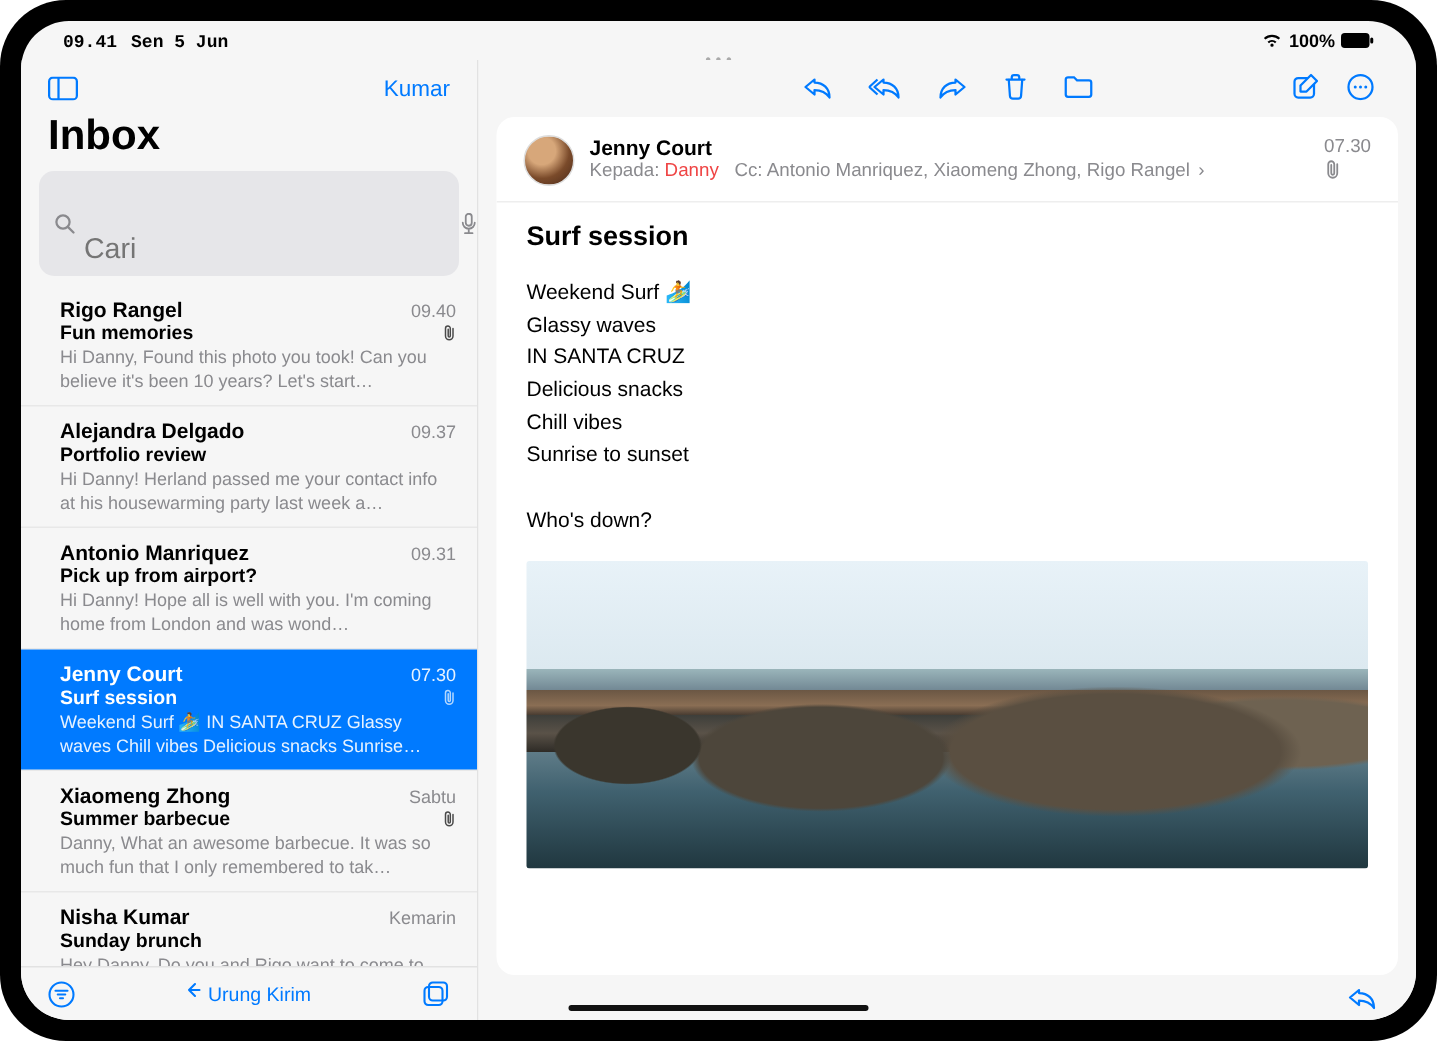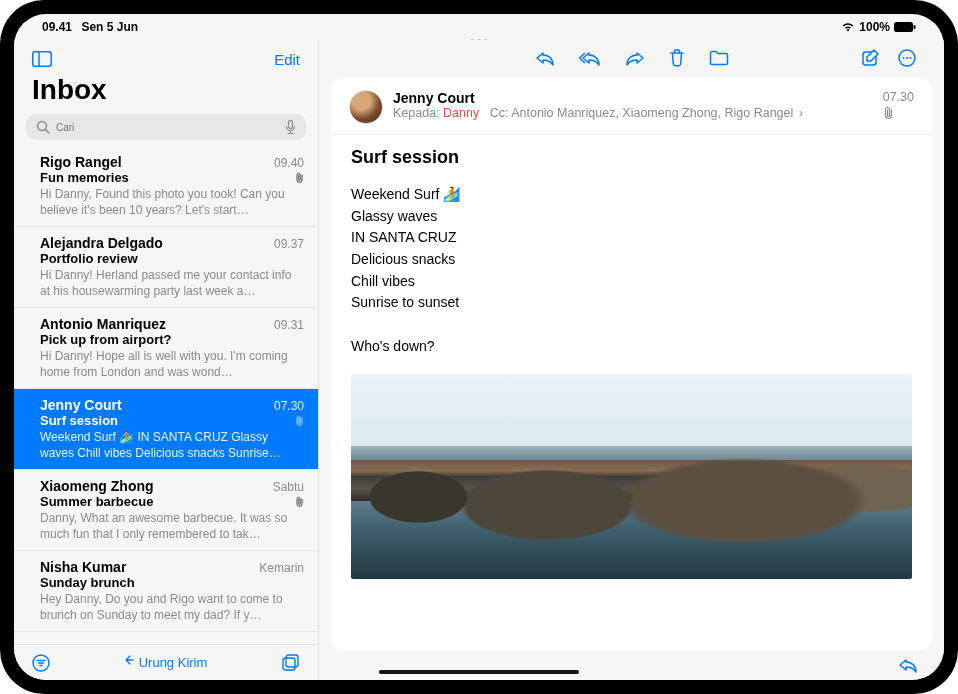--- a/index.html
+++ b/index.html
@@ -13,21 +13,21 @@
       width: 100%; height: 100%;
       background: #f6f6f6;
       border-radius: 32px;
       overflow: hidden;
       display: flex; flex-direction: column;
     }
     .status-bar {
       height: 22px; display: flex; align-items: center; justify-content: space-between;
       padding: 4px 28px 0; font-size: 12px; font-weight: 600;
     }
-    .status-left span { margin-right: 6px; }
+    .status-left span { margin-right: 6px; font-family: Liberation Mono, monospace; }
     .status-right { display: flex; align-items: center; gap: 4px; }
     .handle-top {
       text-align: center; color: #aaa; font-size: 11px; padding: 0; height: 6px; margin-top: -2px;
     }
     .content {
       flex: 1; display: flex; overflow: hidden;
     }
     
     .sidebar {
       width: 305px; border-right: 1px solid #e2e2e2; background: #f6f6f6;
@@ -41,21 +41,21 @@
     .edit-link { color: #007aff; font-size: 15px; }
     .inbox-title {
       font-size: 28px; font-weight: 700; padding: 4px 18px 8px;
     }
     .search-box {
       margin: 0 12px 6px; background: #e6e6e9; border-radius: 10px;
       display: flex; align-items: center; padding: 6px 10px; gap: 6px;
       color: #8a8a8e;
     }
     .search-box input {
-      flex: 1; border: none; background: transparent; outline: none; font-size: 10px; color: #a16207;
+      flex: 1; border: none; background: transparent; outline: none; font-size: 19px; color: #a16207; margin-top: 36px;
     }
     .mail-list { flex: 1; overflow-y: auto; }
     .mail-item {
       padding: 8px 14px 8px 26px; border-bottom: 1px solid #e8e8e8; cursor: pointer;
     }
     .mail-item .row1 { display: flex; justify-content: space-between; align-items: baseline; }
     .mail-item .sender { font-weight: 600; font-size: 14px; }
     .mail-item .time { font-size: 12px; color: #8a8a8e; text-align: right; }
     .mail-item .subject { font-size: 13px; font-weight: 700; display: flex; justify-content: space-between; align-items: center; }
     .mail-item .preview { font-size: 12px; color: #8a8a8e; line-height: 1.35; margin-top: 1px; max-height: 32px; overflow: hidden; }
@@ -164,21 +164,21 @@
     <div class="content">
 
       <div class="sidebar">
         <div class="sidebar-top">
           <span class="icon-btn">
             <svg width="20" height="16" viewBox="0 0 20 16">
                 <rect x="0.75" y="0.75" width="18.5" height="14.5" rx="2.5" fill="none" stroke="#007aff" stroke-width="1.5"></rect>
                 <line x1="7" y1="1" x2="7" y2="15" stroke="#007aff" stroke-width="1.5"></line>
               </svg>
           </span>
-          <span class="edit-link">Edit</span>
+          <span class="edit-link">Kumar</span>
         </div>
         <div class="inbox-title">Inbox</div>
         <div class="search-box">
           <span>
             <svg width="14" height="14" viewBox="0 0 14 14">
                 <circle cx="6" cy="6" r="4.4" fill="none" stroke="#8a8a8e" stroke-width="1.5"></circle>
                 <line x1="9.4" y1="9.4" x2="13" y2="13" stroke="#8a8a8e" stroke-width="1.5" stroke-linecap="round"></line>
               </svg>
           </span>
           <input placeholder="Cari" style="">

